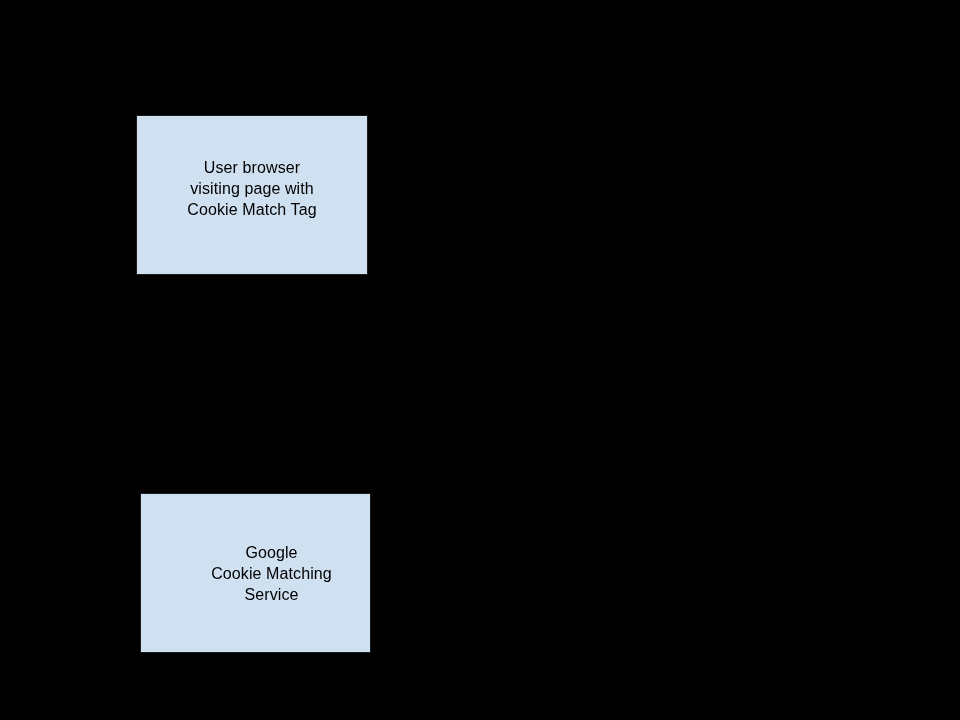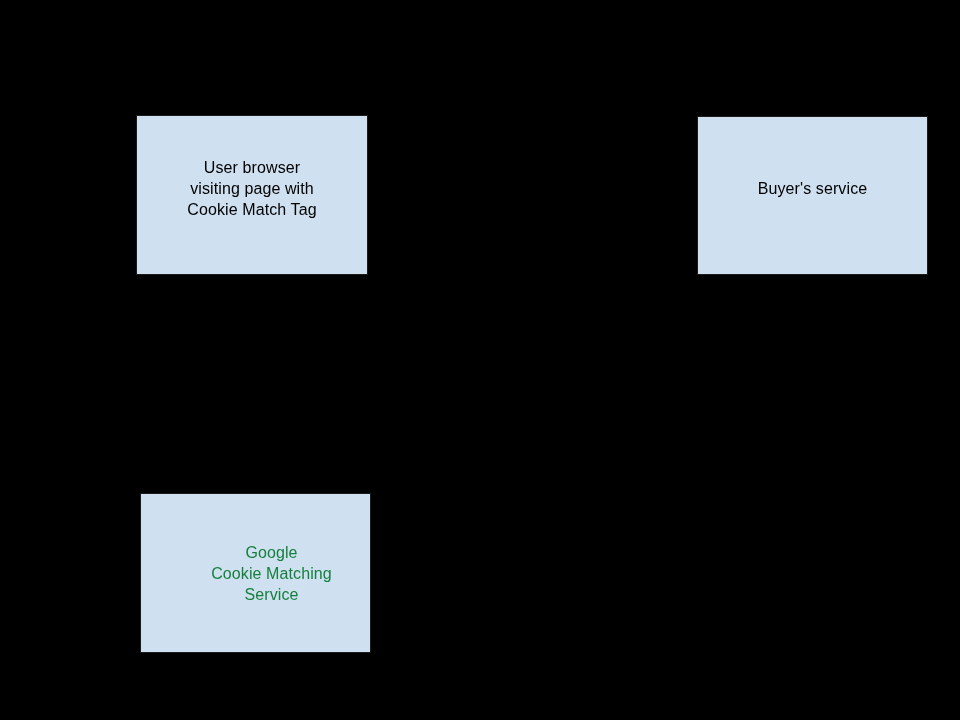--- a/index.html
+++ b/index.html
@@ -89,23 +89,20 @@
     <line x1="252" y1="275" x2="255" y2="493" stroke-width="1" stroke="#000000"></line>
     <path d="M 812 275 L 812 573 L 371 573" stroke-width="1" fill="none" stroke="#000000"></path>
   </svg>
 
   <div class="node" id="node-user-browser" style="background: rgb(207, 224, 240); border-color: rgb(27, 27, 27); left: 136px; top: 115px; width: 232px; height: 160px;">
     <span class="node-label" style="color: rgb(0, 0, 0);">User browser
 visiting page with
 Cookie Match Tag</span>
   </div>
 
-  <div class="node" id="node-buyers-service" style="background: rgb(207, 224, 240); border-color: rgb(27, 27, 27); left: 697px; top: 116px; width: 231px; height: 159px;">
-    <span class="node-label" style="color: rgb(0, 0, 0);">Buyer's service</span>
-  </div>
 
   <div class="node" id="node-google-cookie-matching-service" style="background: rgb(207, 224, 240); border-color: rgb(27, 27, 27); left: 140px; top: 493px; width: 231px; height: 160px;">
-    <span class="node-label" style="color: #15803d; margin-left: 32px;">Google
+    <span class="node-label" style="color: #000000; margin-left: 32px;">Google
 Cookie Matching
 Service</span>
   </div>
 
 </div>
 
 </body></html>

